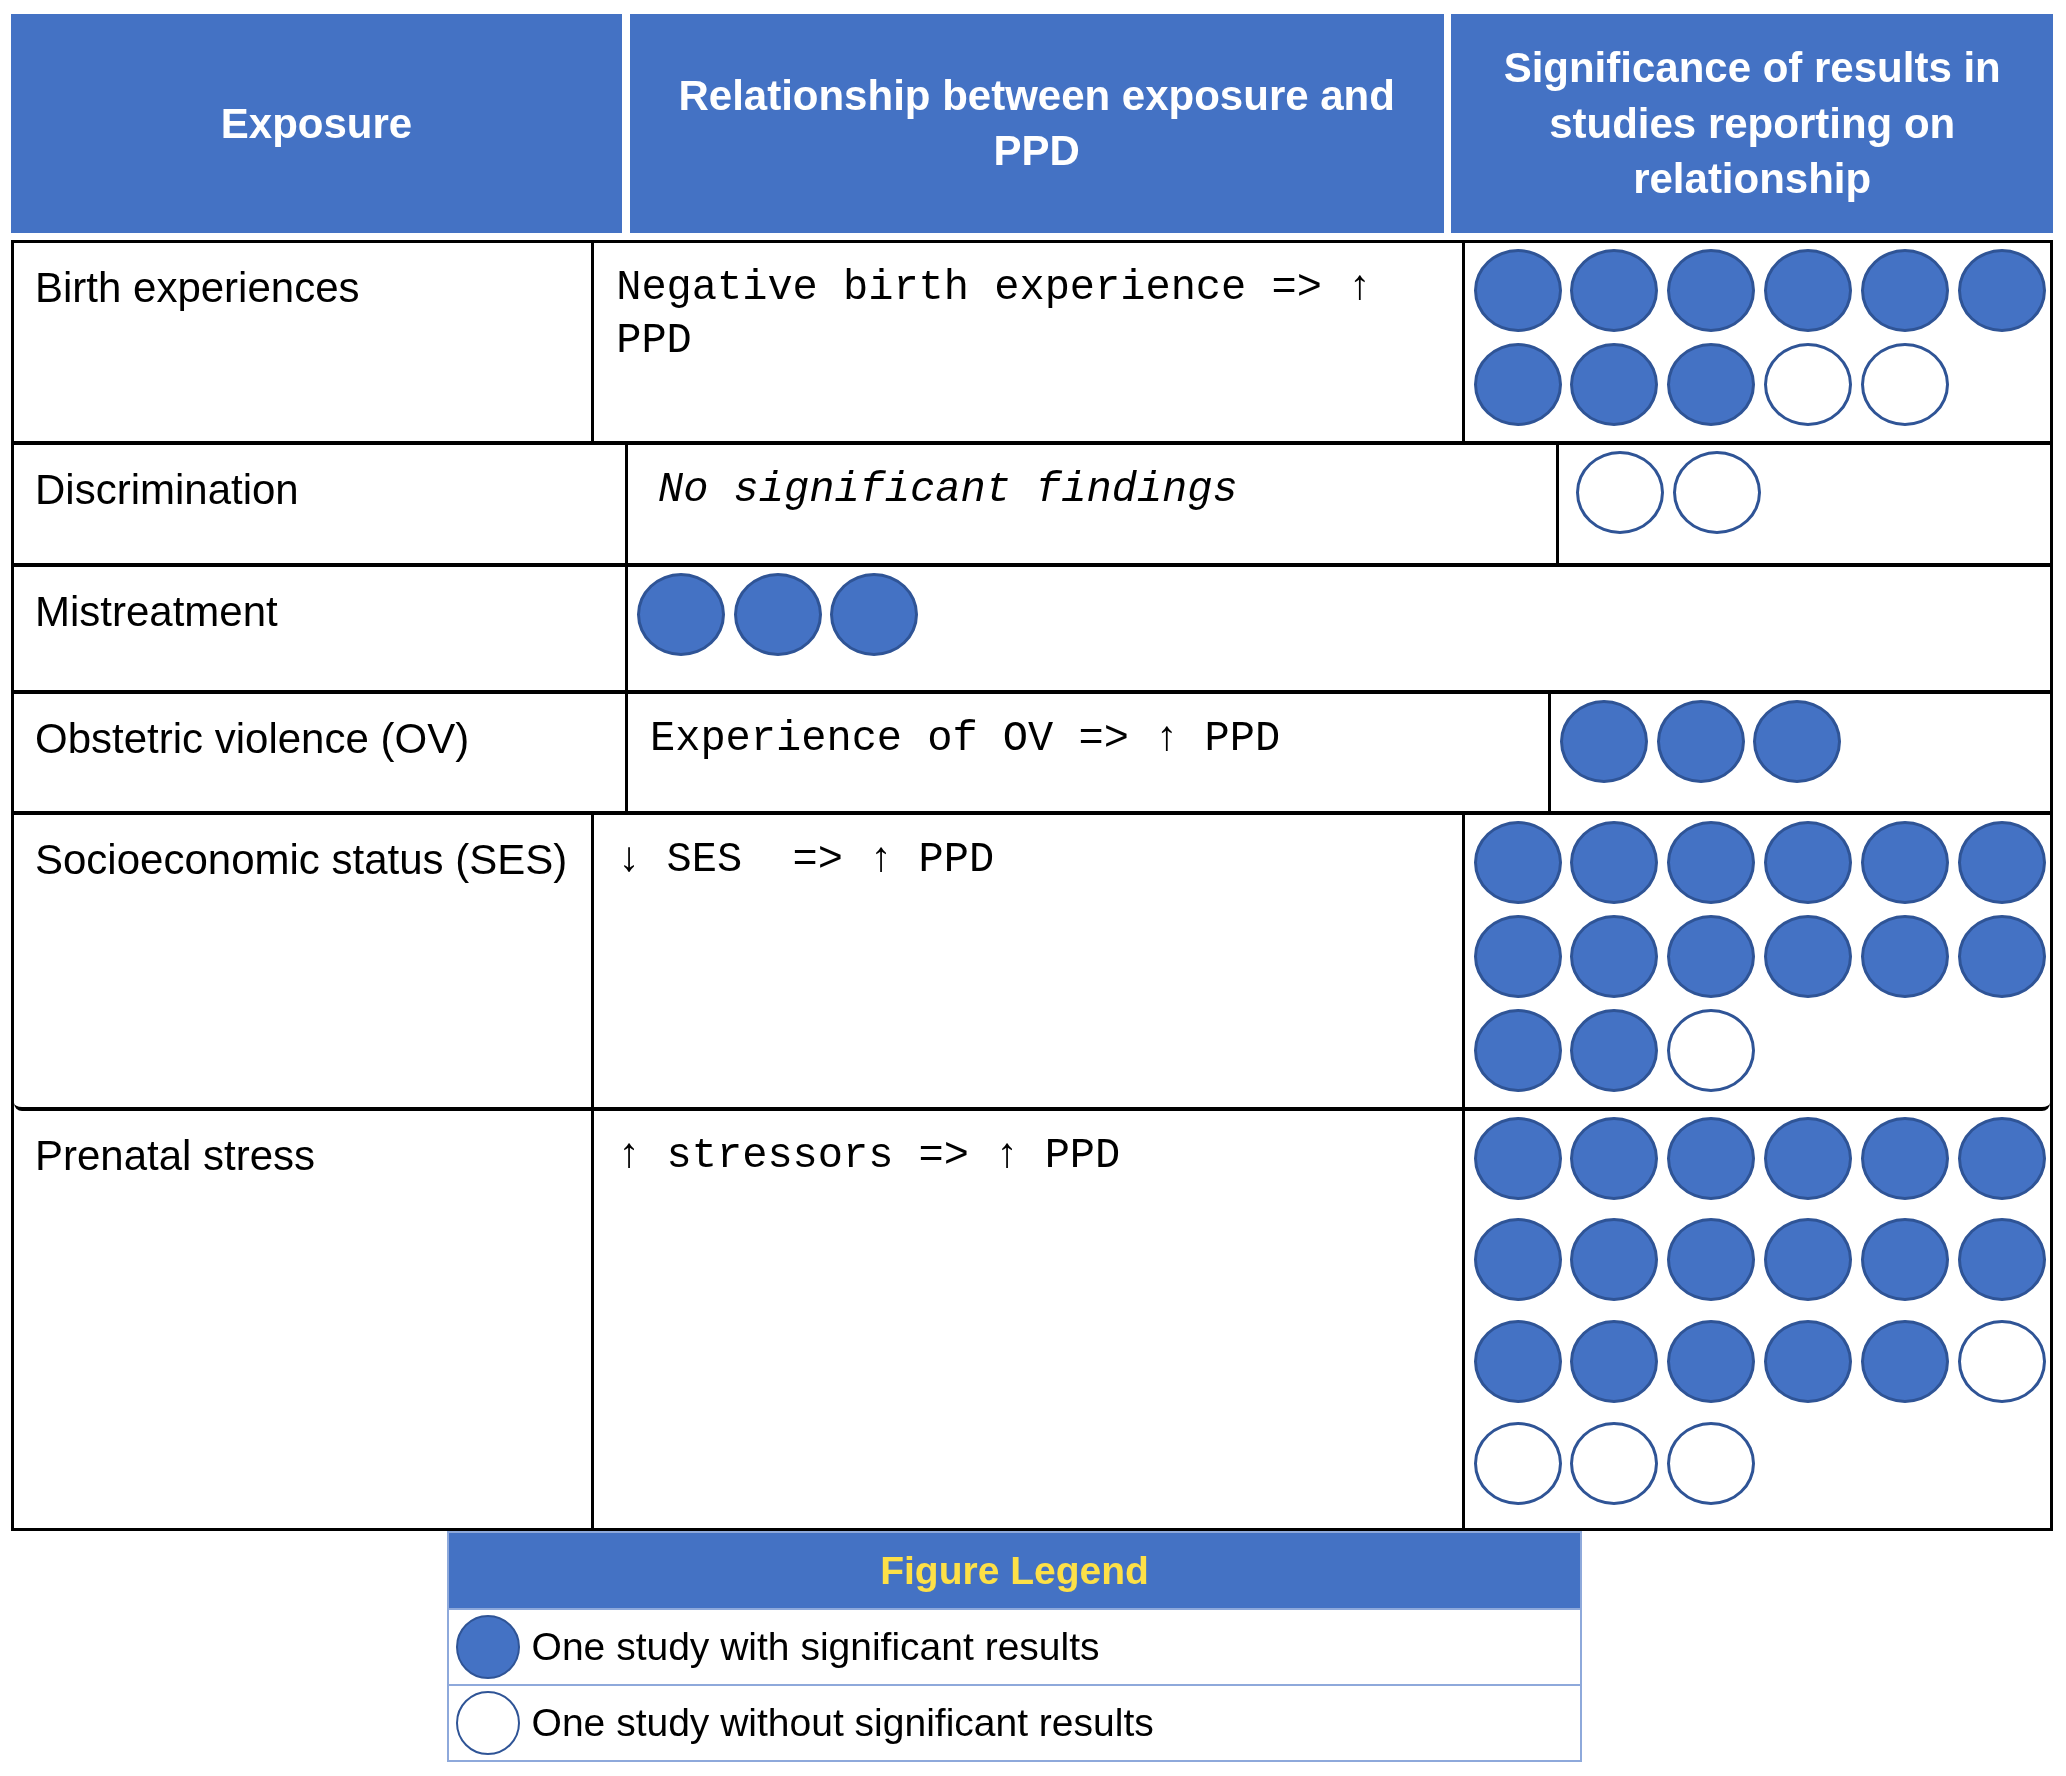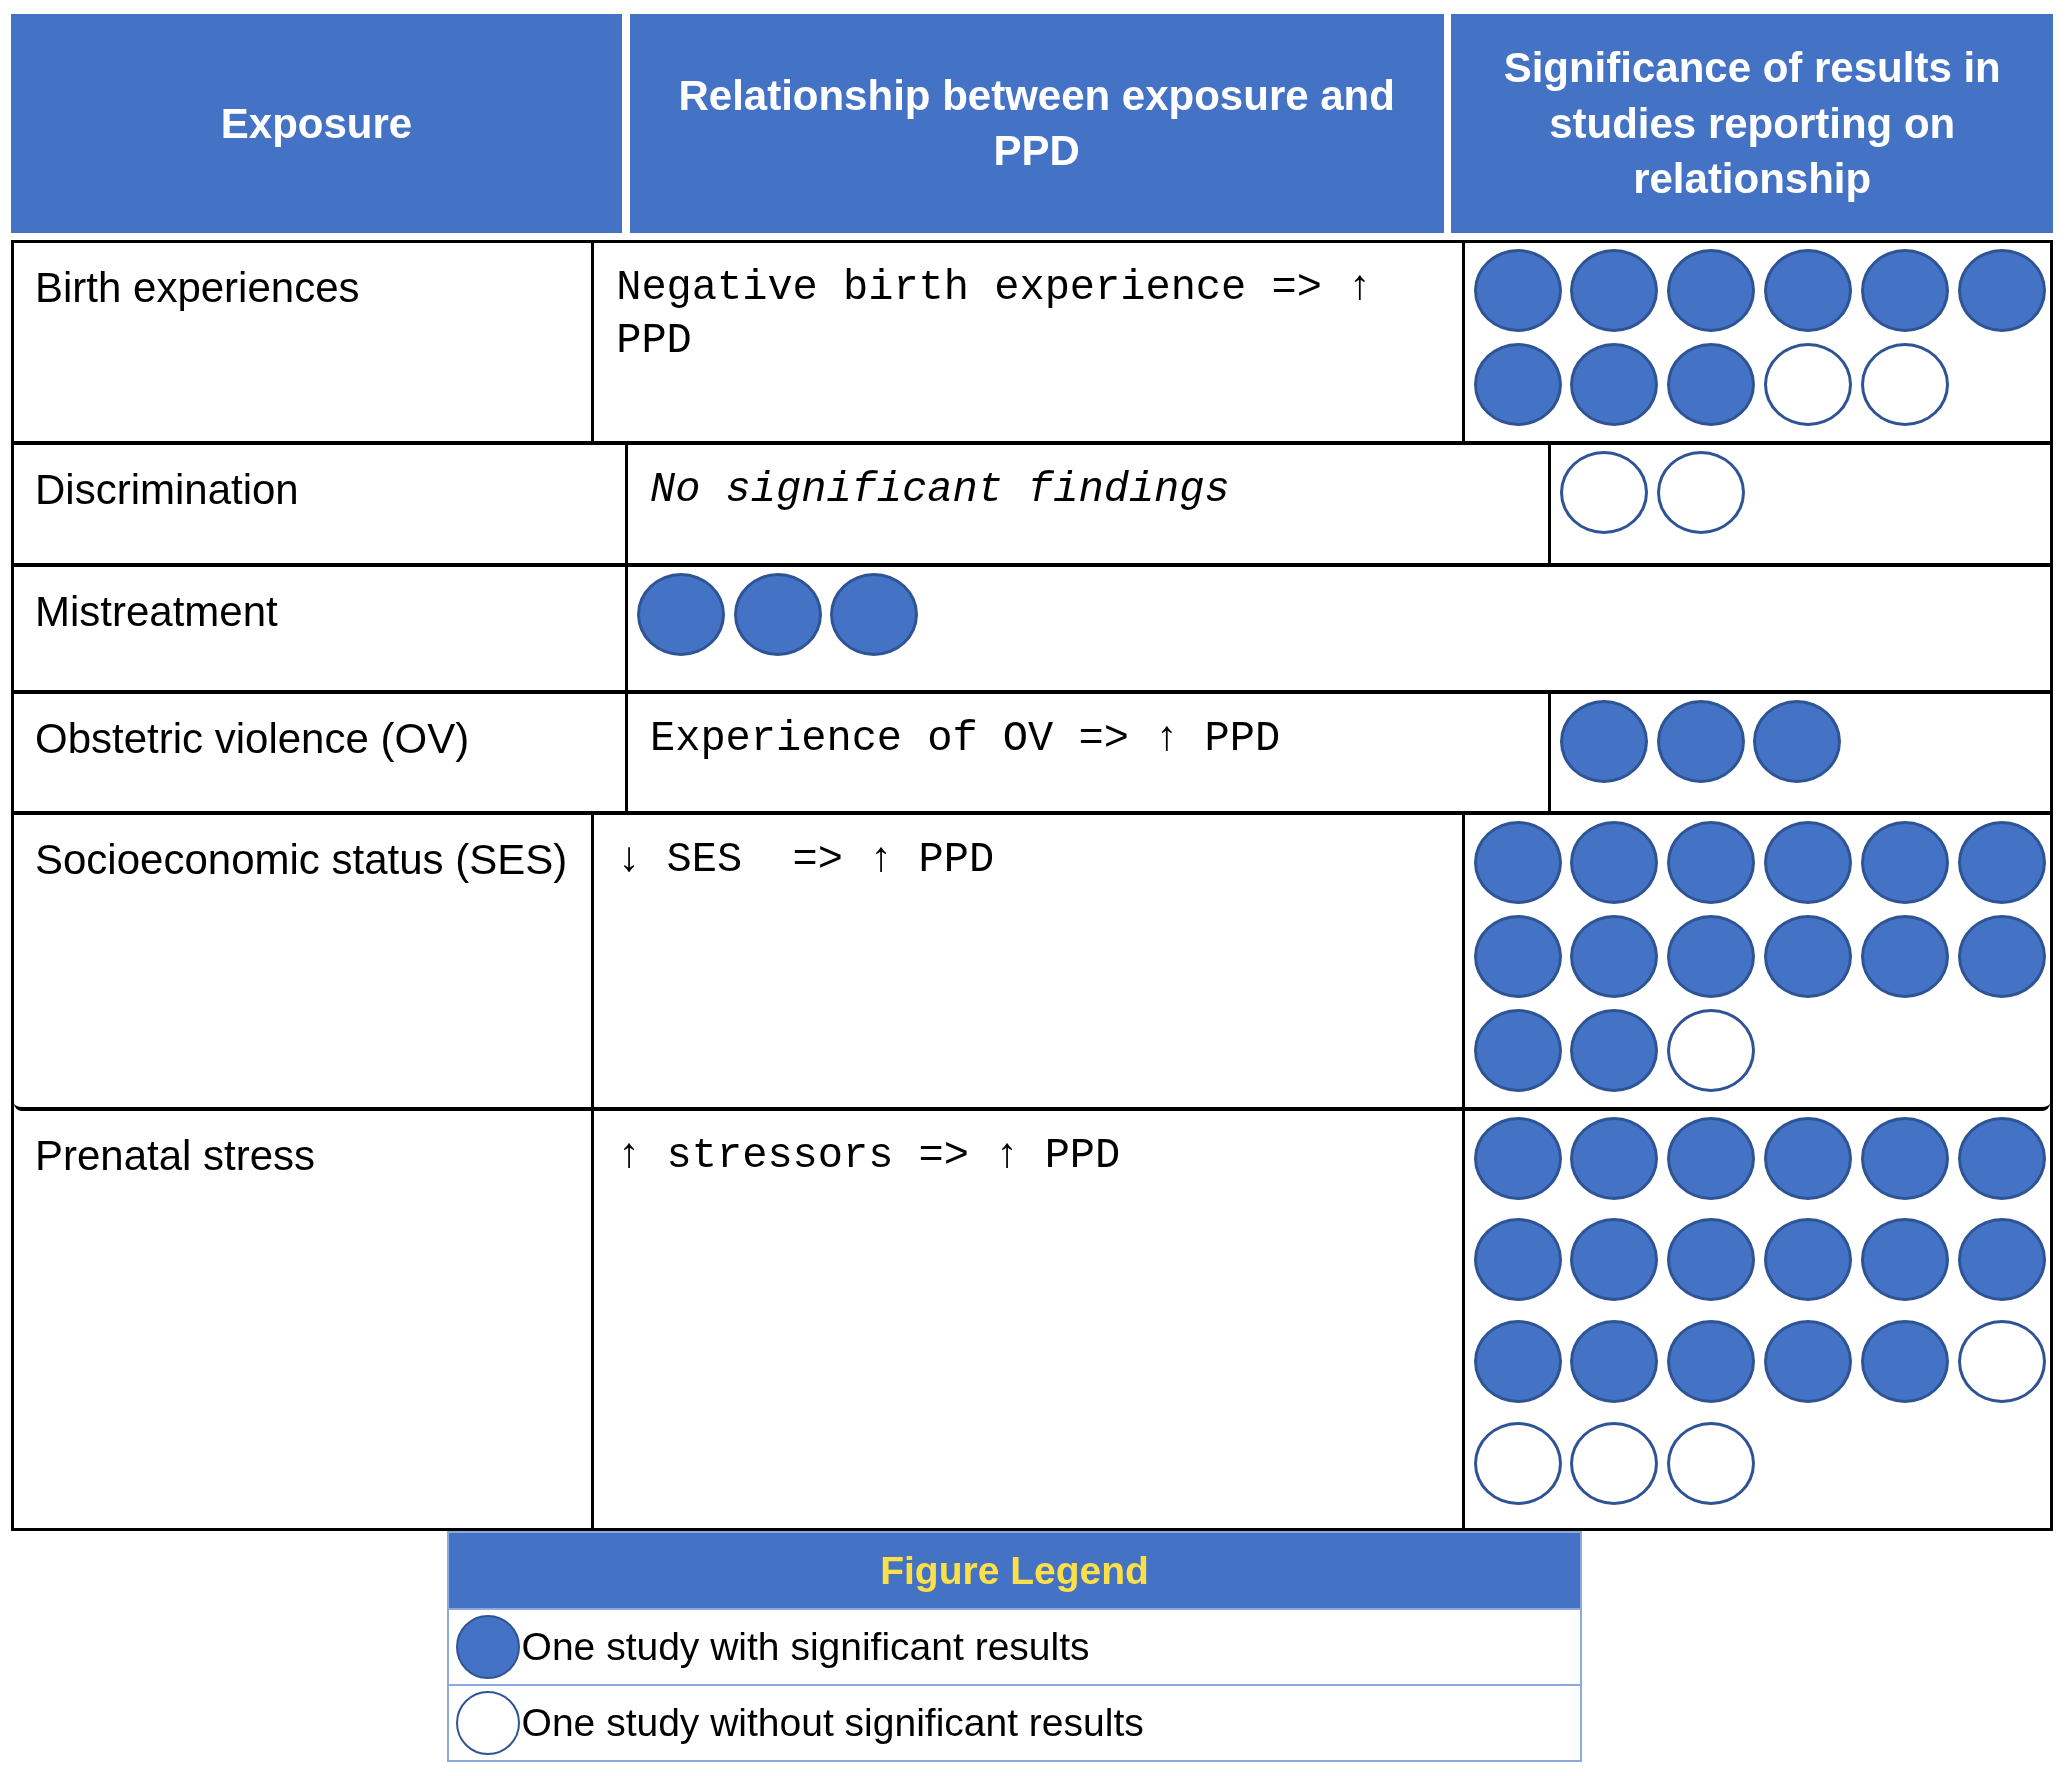--- a/index.html
+++ b/index.html
@@ -25,21 +25,21 @@
     padding:0 16.5px;box-sizing:border-box;
   }
   .th.c1{width:611px;}
   .hgap{width:7.7px;background:#ffffff;}
   .th.c2{width:814px;}
   .th.c3{flex:1;}
   .tbody{margin-top:7.7px;border:3.3px solid var(--tborder);}
   .trow{display:flex;border-bottom:4.4px solid var(--tborder);}
   .trow:last-child{border-bottom:none;}
   .trow:nth-child(1){min-height:194px;}
-  .trow:nth-child(2){min-height:118px;}
+  .trow:nth-child(2){min-height:118px;gap:8px;}
   .trow:nth-child(3){min-height:123px;}
   .trow:nth-child(4){min-height:117px;}
   .trow:nth-child(5){min-height:266px;border-radius:8px;}
   .trow:nth-child(6){min-height:396px;}
   .td{box-sizing:border-box;font-size:42px;line-height:1.25;padding-top:18.7px;}
   .td.col1{width:614px;border-right:3.3px solid var(--tborder);padding-left:21px;padding-right:11px;}
   .td.col2{width:923px;border-right:3.3px solid var(--tborder);padding-left:22px;padding-right:2px;white-space:pre-wrap;font-family:Liberation Mono, monospace;}
   .td.col2.italic{font-style:italic;}
   .td.col3{flex:1;padding:5.5px 4.4px 4.4px 8.8px;}
   .circle-row{display:flex;gap:8.8px;margin-bottom:11px;}
@@ -55,21 +55,21 @@
     position:absolute;left:447px;top:1531px;width:1135px;
     border:2.2px solid var(--legend-border);box-sizing:border-box;background:#ffffff;
   }
   .legend-title{
     height:75px;background:var(--accent);color:#fde047;
     font-size:39px;font-weight:bold;
     display:flex;align-items:center;justify-content:center;
   }
   .legend-item{
     height:74px;border-top:2.2px solid var(--legend-border);
-    display:flex;align-items:center;padding-left:6.6px;gap:2px;
+    display:flex;align-items:center;padding-left:6.6px;gap:12px;
     font-size:39px;
   }
   .legend-circle{
     width:64px;height:64px;border-radius:50%;
     border:2.8px solid var(--circle-border);box-sizing:border-box;
     flex:0 0 auto;background:#ffffff;
   }
   .legend-circle.filled{background:var(--circle-fill);}
 </style>
 </head>

